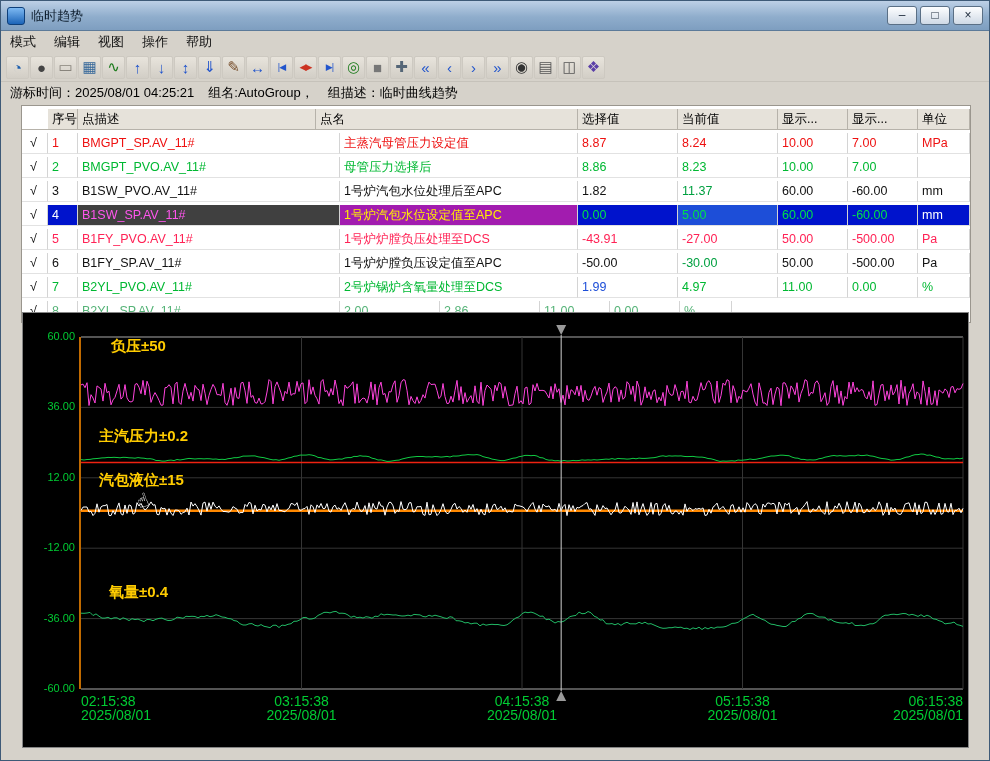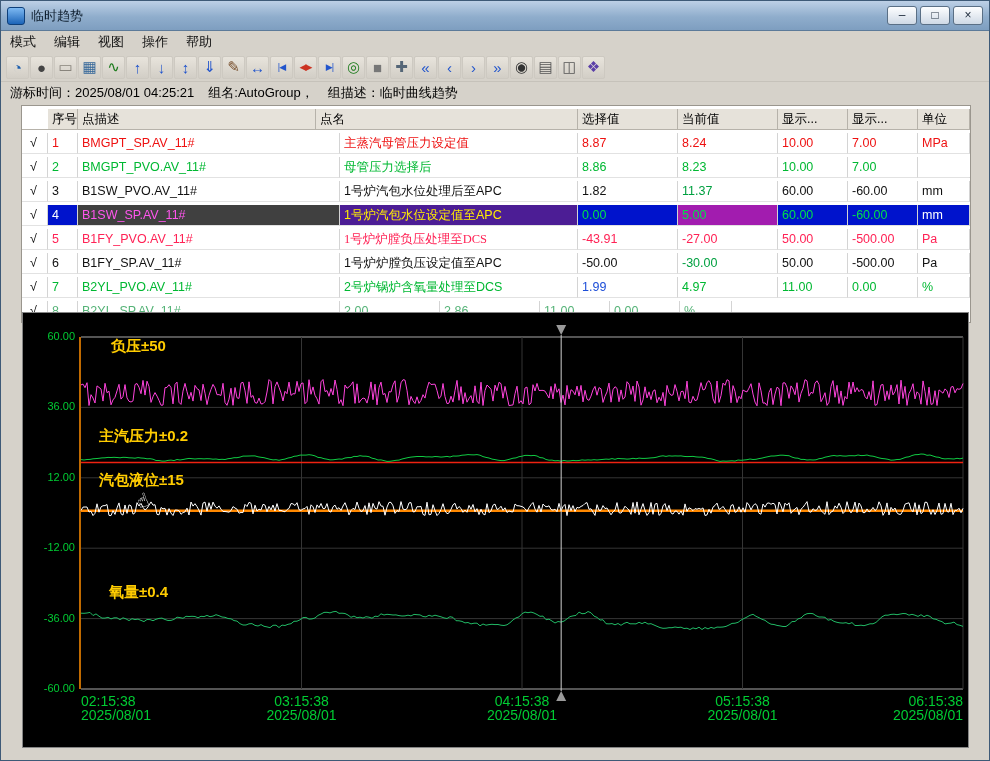--- a/index.html
+++ b/index.html
@@ -143,32 +143,32 @@
         <div class="cell" style="flex: 0 0 100px; color: rgb(17, 17, 17);">1.82</div>
         <div class="cell" style="flex: 0 0 100px; color: rgb(0, 160, 64);">11.37</div>
         <div class="cell" style="flex: 0 0 70px; color: rgb(17, 17, 17);">60.00</div>
         <div class="cell" style="flex: 0 0 70px; color: rgb(17, 17, 17);">-60.00</div>
         <div class="cell" style="flex: 0 0 52px; color: rgb(17, 17, 17);">mm</div>
       </div>
       <div class="tr">
         <div class="cell" style="flex: 0 0 26px; color: rgb(0, 0, 0); background: rgb(255, 255, 255); padding-left: 8px;">√</div>
         <div class="cell" style="flex: 0 0 30px; color: rgb(255, 255, 255); background: rgb(0, 19, 204);">4</div>
         <div class="cell" style="flex: 0 0 262px; color: rgb(255, 85, 238); background: #404040;">B1SW_SP.AV_11#</div>
-        <div class="cell" style="flex: 0 0 238px; color: rgb(255, 238, 0); background: #4c1d95;">1号炉汽包水位设定值至APC</div>
+        <div class="cell" style="flex: 0 0 238px; color: rgb(255, 238, 0); background: #a21caf;">1号炉汽包水位设定值至APC</div>
         <div class="cell" style="flex: 0 0 100px; color: rgb(0, 224, 74); background: rgb(0, 19, 204);">0.00</div>
-        <div class="cell" style="flex: 0 0 100px; color: rgb(0, 224, 74); background: #a21caf;">5.00</div>
+        <div class="cell" style="flex: 0 0 100px; color: rgb(0, 224, 74); background: #1d4ed8;">5.00</div>
         <div class="cell" style="flex: 0 0 70px; color: rgb(0, 224, 74); background: rgb(0, 19, 204);">60.00</div>
         <div class="cell" style="flex: 0 0 70px; color: rgb(0, 224, 74); background: rgb(0, 19, 204);">-60.00</div>
         <div class="cell" style="flex: 0 0 52px; color: rgb(255, 255, 255); background: rgb(0, 19, 204);">mm</div>
       </div>
       <div class="tr">
         <div class="cell" style="flex: 0 0 26px; color: rgb(0, 0, 0); background: rgb(255, 255, 255); padding-left: 8px;">√</div>
         <div class="cell" style="flex: 0 0 30px; color: rgb(255, 34, 85);">5</div>
         <div class="cell" style="flex: 0 0 262px; color: rgb(255, 34, 85);">B1FY_PVO.AV_11#</div>
-        <div class="cell" style="flex: 0 0 238px; color: rgb(255, 34, 85); font-family: Liberation Serif, serif;">1号炉炉膛负压处理至DCS</div>
+        <div class="cell" style="flex: 0 0 238px; color: rgb(255, 34, 85);">1号炉炉膛负压处理至DCS</div>
         <div class="cell" style="flex: 0 0 100px; color: rgb(255, 34, 85);">-43.91</div>
         <div class="cell" style="flex: 0 0 100px; color: rgb(255, 34, 85);">-27.00</div>
         <div class="cell" style="flex: 0 0 70px; color: rgb(255, 34, 85);">50.00</div>
         <div class="cell" style="flex: 0 0 70px; color: rgb(255, 34, 85);">-500.00</div>
         <div class="cell" style="flex: 0 0 52px; color: rgb(255, 34, 85);">Pa</div>
       </div>
       <div class="tr">
         <div class="cell" style="flex: 0 0 26px; color: rgb(0, 0, 0); background: rgb(255, 255, 255); padding-left: 8px;">√</div>
         <div class="cell" style="flex: 0 0 30px; color: rgb(17, 17, 17);">6</div>
         <div class="cell" style="flex: 0 0 262px; color: rgb(17, 17, 17);">B1FY_SP.AV_11#</div>

